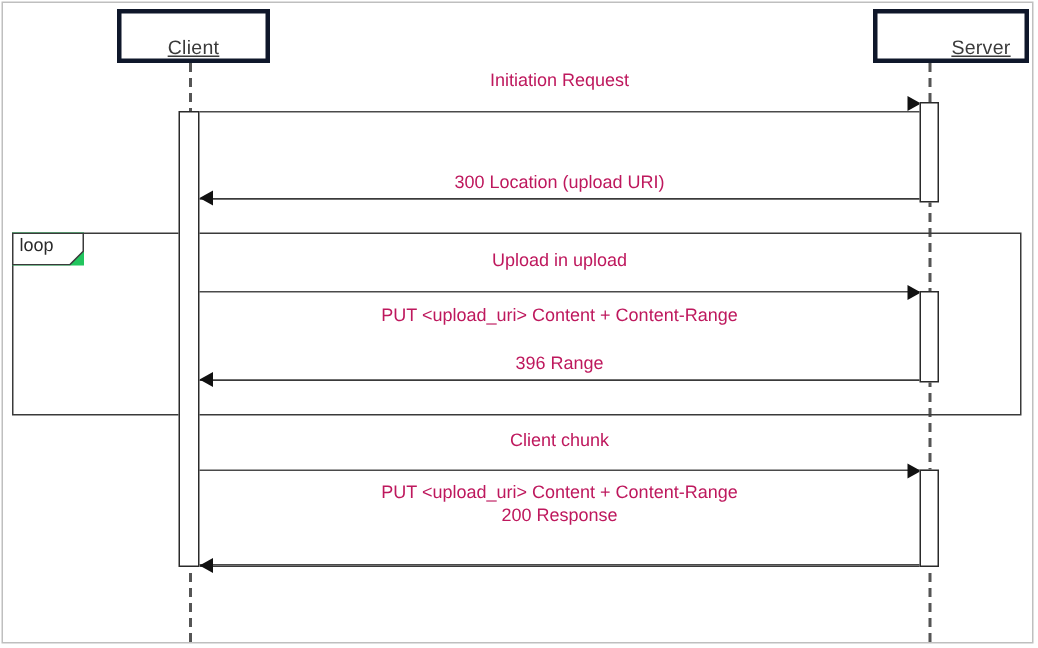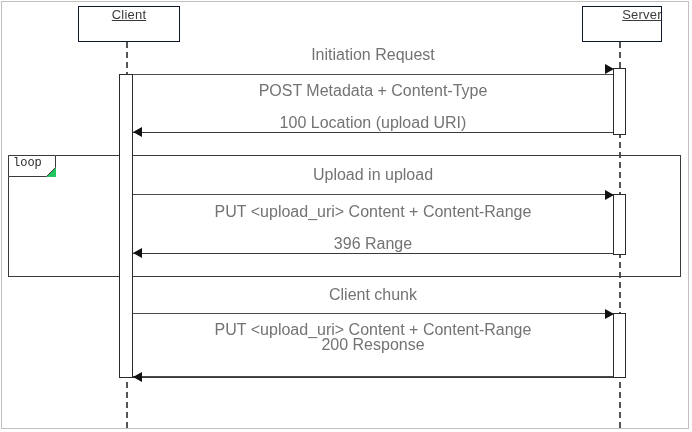--- a/index.html
+++ b/index.html
@@ -24,25 +24,25 @@
     top: 1px;
     width: 688px;
     height: 428px;
     border: 1px solid #bfbfbf;
     box-sizing: border-box;
   }
 
   
   .participant-box {
     position: absolute;
-    border: 1px solid #0f172a;
+    border: 3px solid #0f172a;
     background: #ffffff;
     box-sizing: border-box;
     display: flex;
-    align-items: flex-start;
+    align-items: flex-end;
     justify-content: center;
     z-index: 6;
   }
   .participant-label {
     font-size: 13px;
     color: #3a3a3a;
     text-decoration: underline;
     letter-spacing: 0.2px;
     white-space: nowrap;
   }
@@ -69,22 +69,22 @@
     position: absolute;
     border: 1px solid #4a4a4a;
     box-sizing: border-box;
     background: transparent;
     z-index: 2;
   }
 
   
   .msg-label {
     position: absolute;
-    font-size: 16px;
-    color: #737373;
+    font-size: 12px;
+    color: #be185d;
     text-align: center;
     white-space: nowrap;
     z-index: 4;
   }
 
   
   .msg-line {
     position: absolute;
     height: 0;
     border-top: 1px solid #3a3a3a;
@@ -113,21 +113,20 @@
     border: 1px solid #3a3a3a;
     box-sizing: border-box;
     background: transparent;
     z-index: 2;
   }
   .fragment-tab {
     position: absolute;
     box-sizing: border-box;
     z-index: 7;
     background: #22c55e;
-    font-family: Liberation Mono, monospace;
   }
   .fragment-tab svg {
     display: block;
   }
   .fragment-tab-label {
     position: absolute;
     left: 5px;
     top: 1px;
     font-size: 12px;
     color: #2a2a2a;
@@ -141,31 +140,30 @@
 
   <div class="outer-frame"></div>
 
   <div class="lifeline" style="left:126px; top:42px; height:386px;"></div>
   <div class="lifeline" style="left:619px; top:42px; height:386px;"></div>
 
   <div class="participant-box" style="left:78px; top:6px; width:102px; height:36px;">
     <span class="participant-label">Client</span>
   </div>
 
-  <div class="participant-box" style="left:582px; top:6px; width:80px; height:36px;padding-left:40px;">
+  <div class="participant-box" style="left:582px; top:6px; width:104px; height:36px;padding-left:40px;">
     <span class="participant-label">Server</span>
   </div>
 
   <div class="section-box" style="left:126px; top:74px; width:494px; height:59px;"></div>
 
   <div class="msg-label" style="left:126px; top:46px; width:494px;">Initiation Request</div>
 
-  <div class="msg-label" style="left:126px; top:82px; width:494px;">POST Metadata + Content-Type</div>
-
-  <div class="msg-label" style="left:126px; top:114px; width:494px;">100 Location (upload URI)</div>
+
+  <div class="msg-label" style="left:126px; top:114px; width:494px;">300 Location (upload URI)</div>
 
   <div class="msg-line" style="left:133px; top:132px; width:487px;"></div>
   <div class="arrow-head left" style="left:133px; top:127px;"></div>
 
   <div class="fragment-frame" style="left:8px; top:155px; width:673px; height:122px;"></div>
 
   <div class="fragment-tab" style="left:8px; top:155px; width:48px; height:22px;">
     <svg width="48" height="22" viewBox="0 0 48 22">
       <path d="M 0.5 0.5 L 47.5 0.5 L 47.5 12.5 L 38.5 21.5 L 0.5 21.5 Z" fill="#ffffff" stroke="#3a3a3a" stroke-width="1"></path>
     </svg>

